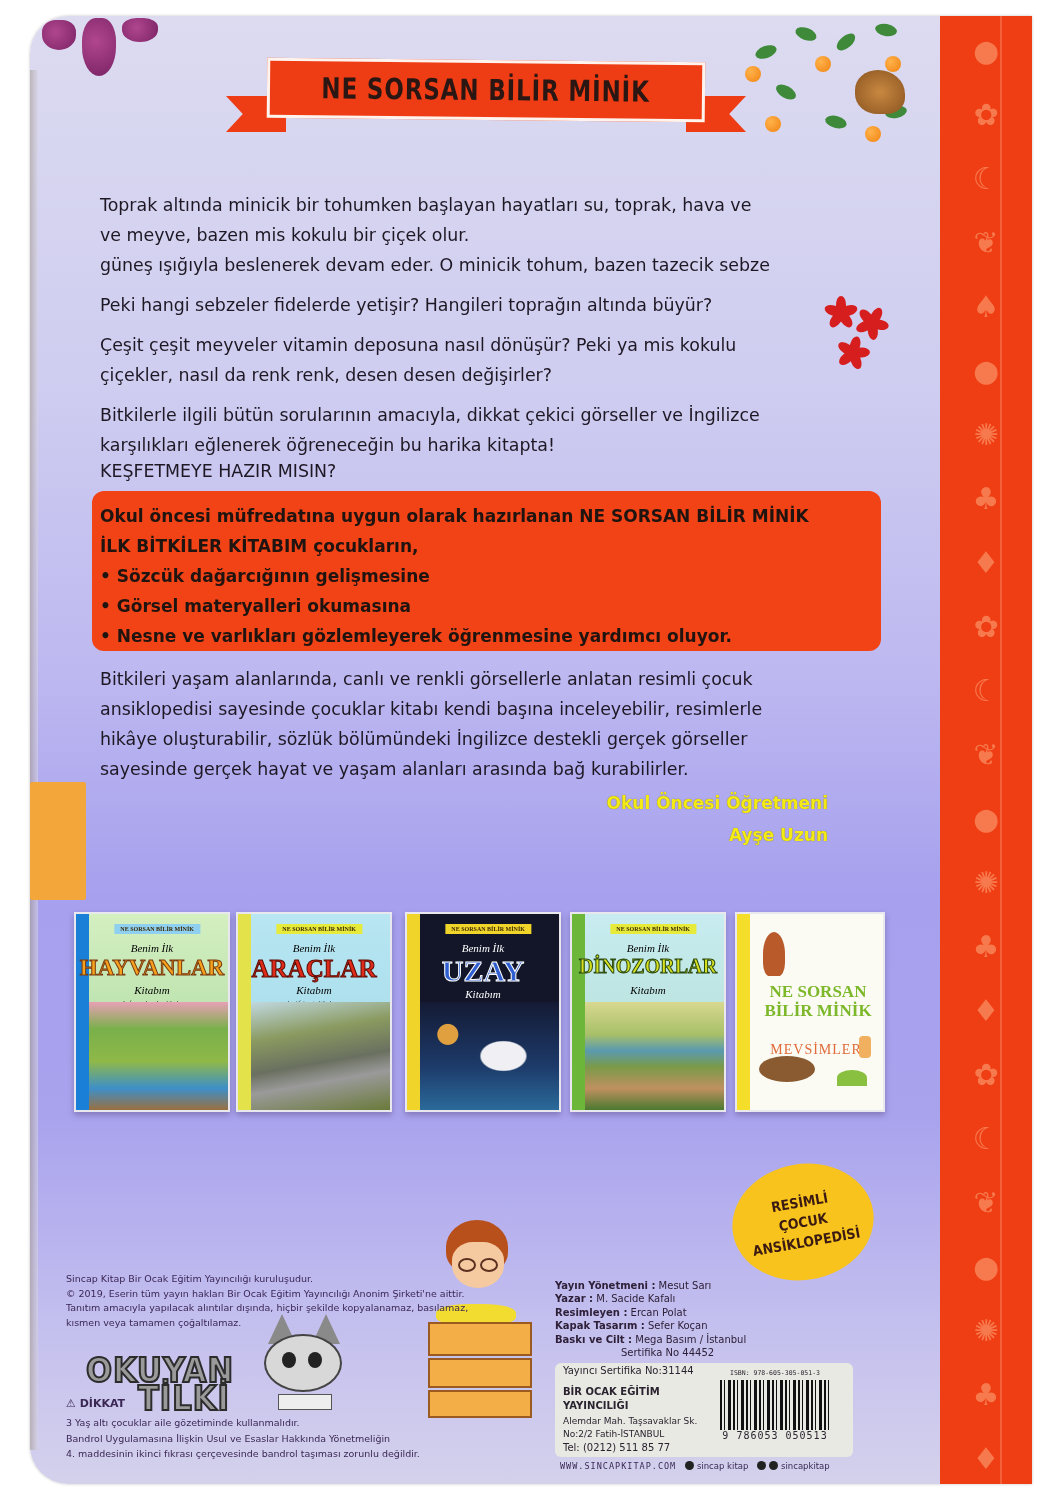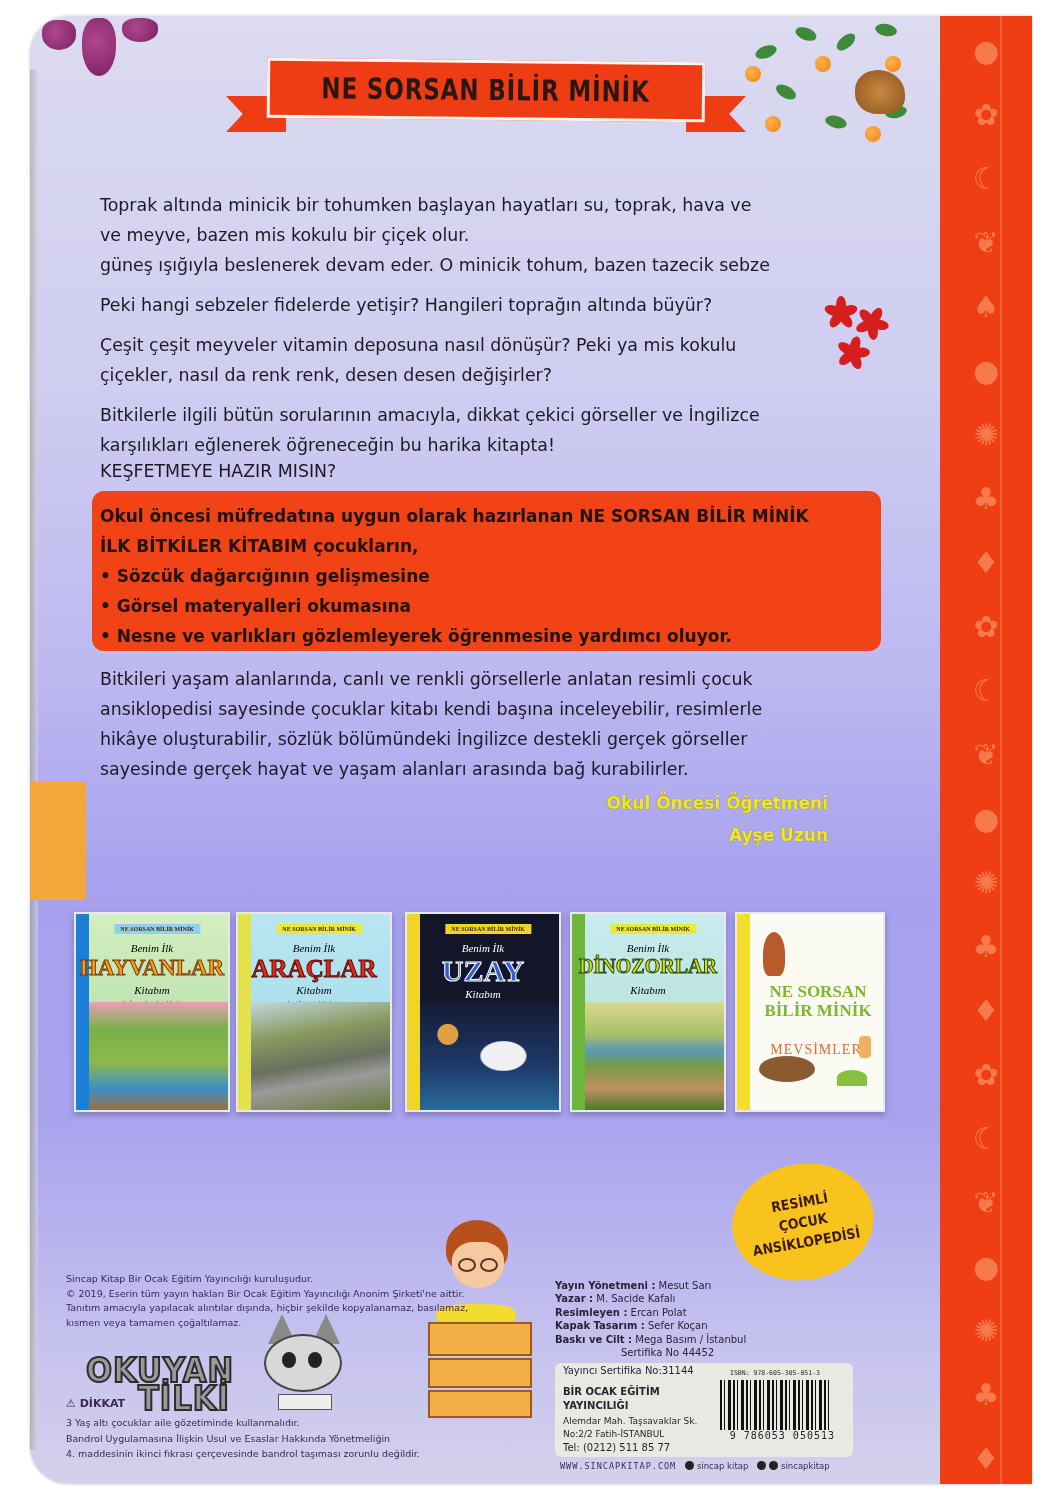--- a/index.html
+++ b/index.html
@@ -96,21 +96,21 @@
     position: absolute; left: 555px; top: 1363px; width: 298px; height: 94px;
     background: #e7e9e2; border-radius: 6px;
     font-size: 9.5px; color: #2b2230;
   }
   .pubbox .cert { position: absolute; left: 8px; top: 2px; font-size: 10px; }
   .pubbox .name { position: absolute; left: 8px; top: 22px; font-weight: bold; font-size: 10px; line-height: 14px; }
   .pubbox .addr { position: absolute; left: 8px; top: 52px; font-size: 9px; line-height: 13px; }
   .barcode { position: absolute; left: 160px; top: 6px; width: 120px; height: 78px; }
   .barcode .isbn { font-family: "DejaVu Sans Mono", monospace; font-size: 6.5px; text-align: center; }
   .bars { margin: 3px auto 0; width: 110px; height: 50px; background: repeating-linear-gradient(90deg, #111 0 2px, transparent 2px 4px, #111 4px 5px, transparent 5px 8px, #111 8px 11px, transparent 11px 13px); }
-  .barcode .num { font-family: "DejaVu Sans Mono", monospace; font-size: 10px; text-align: right; letter-spacing: 1px; }
+  .barcode .num { font-family: "DejaVu Sans Mono", monospace; font-size: 10px; text-align: center; letter-spacing: 1px; }
 
   .footer-links { position: absolute; left: 560px; top: 1461px; font-size: 8.5px; color: #3a2a55; white-space: nowrap; }
   .footer-links .ico { display: inline-block; width: 9px; height: 9px; background: #222; border-radius: 50%; vertical-align: -1px; margin: 0 3px 0 6px; }
 
   .watermark { position: absolute; left: 62px; top: 1338px; width: 260px; height: 110px; }
   .wm-text { position: absolute; font-weight: bold; font-size: 34px; color: #9a9a9a; -webkit-text-stroke: 2px #2c2c2c; letter-spacing: 1px; font-family: "DejaVu Sans Condensed", "DejaVu Sans", sans-serif; }
   .fox { position: absolute; left: 196px; top: -24px; width: 92px; height: 96px; }
 
   .crate { position: absolute; left: 30px; top: 782px; width: 56px; height: 118px; background: #f3a63a; border-radius: 2px; }
 </style>

